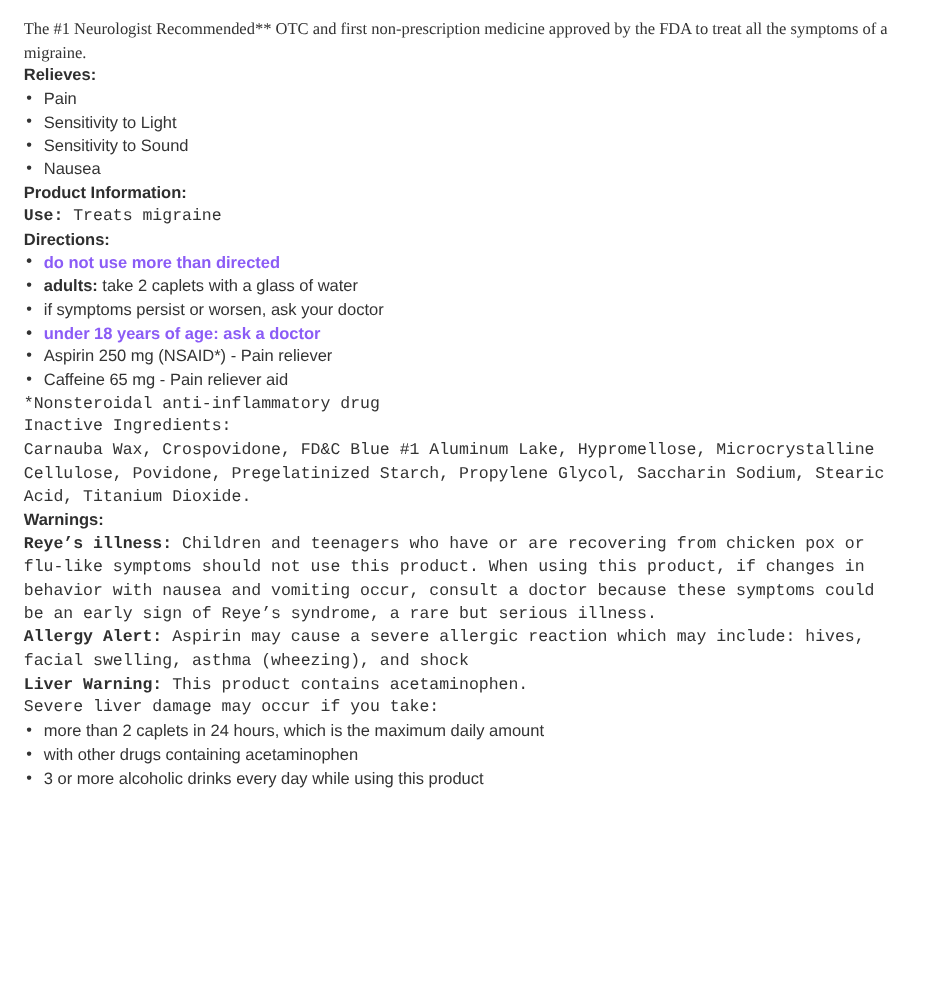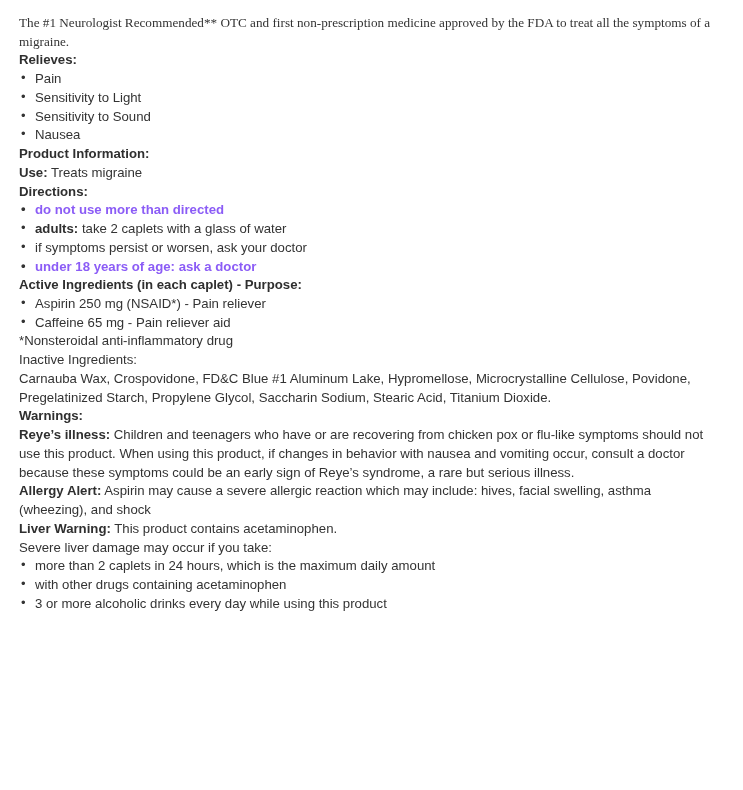--- a/index.html
+++ b/index.html
@@ -30,20 +30,21 @@
   }
   .block {
   }
   .heading {
     font-weight: bold;
     color: #2f2f2f;
     margin: 0;
   }
   .subline {
     margin: 0;
+    font-family: Liberation Mono, monospace;
   }
   .lead {
     font-weight: bold;
     color: #2f2f2f;
   }
   ul.list {
     list-style: none;
     margin: 0;
     padding: 0;
   }
@@ -95,21 +96,20 @@
     <p class="heading">Directions:</p>
     <ul class="list">
       <li class="bold-item">do not use more than directed</li>
       <li><span class="lead">adults:</span><span>  take 2 caplets with a glass of water</span></li>
       <li>if symptoms persist or worsen, ask your doctor</li>
       <li class="bold-item">under 18 years of age: ask a doctor</li>
     </ul>
   </div>
 
   <div class="block">
-    <p class="heading">Active Ingredients (in each caplet) - Purpose:</p>
     <ul class="list">
       <li>Aspirin 250 mg (NSAID*) - Pain reliever</li>
       <li>Caffeine 65 mg - Pain reliever aid</li>
     </ul>
   </div>
 
   <div class="block">
     <p class="subline">*Nonsteroidal anti-inflammatory drug</p>
   </div>
 

